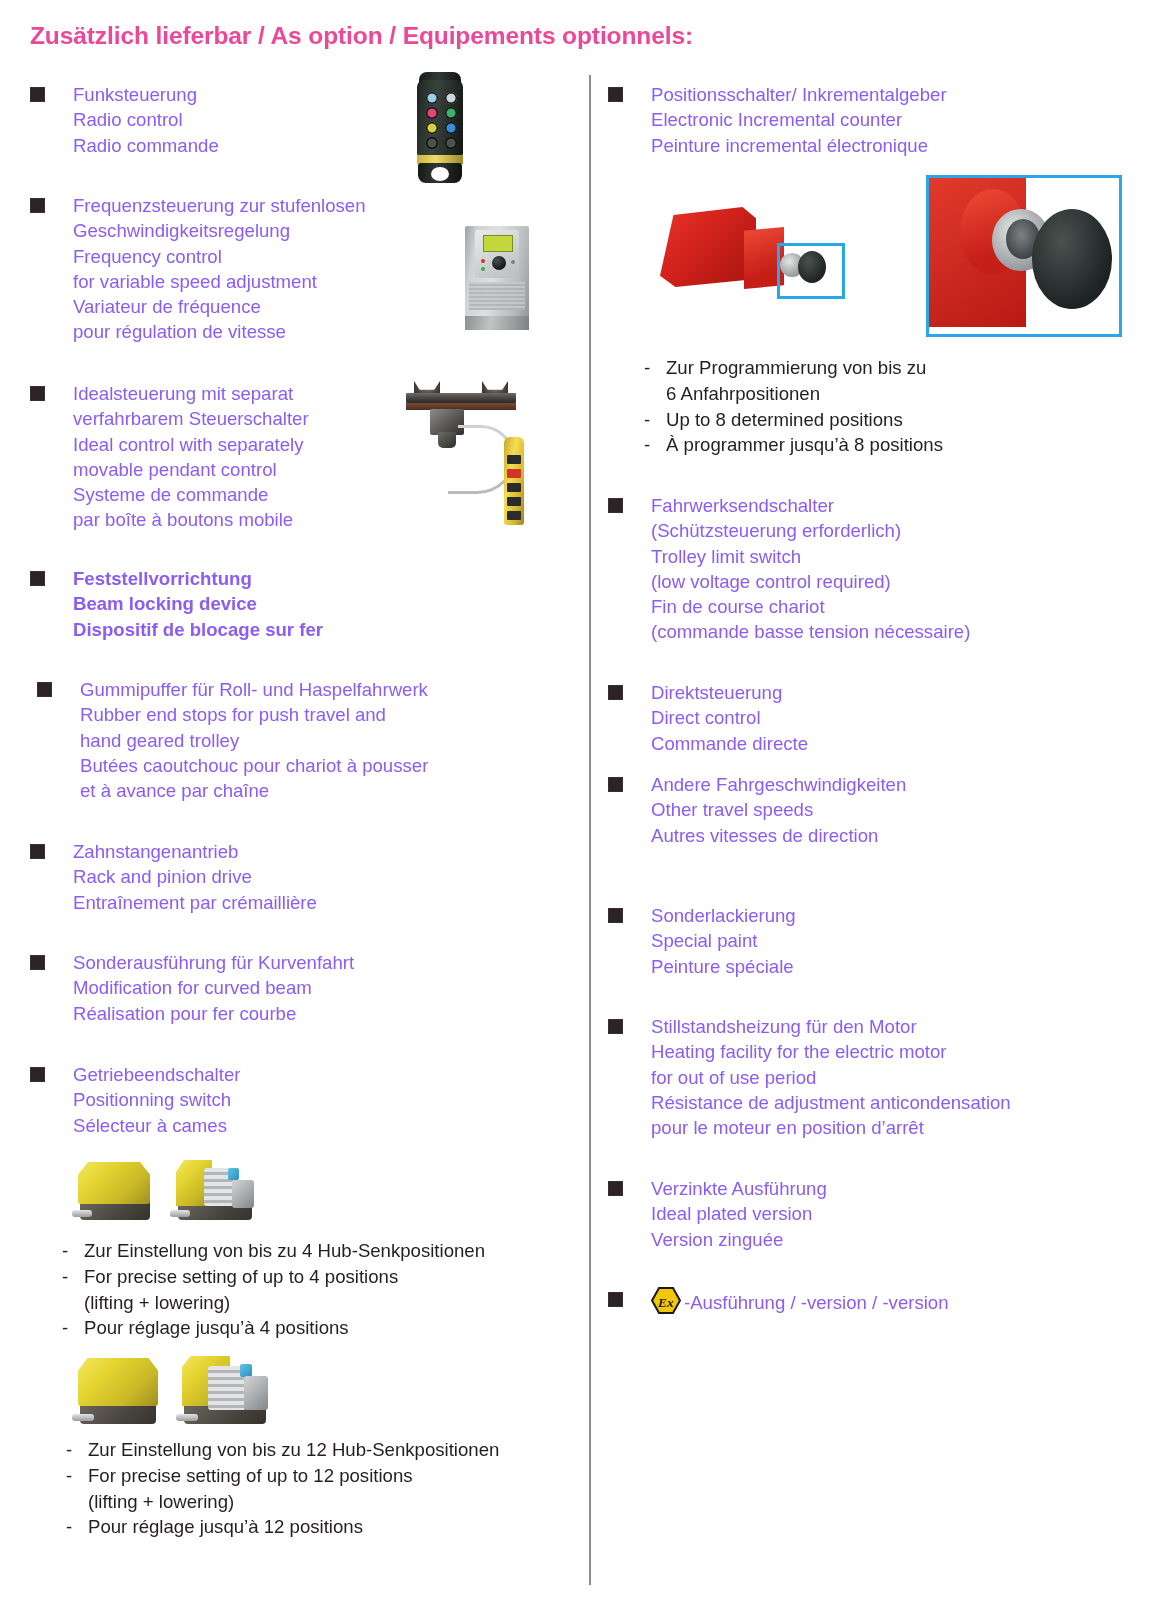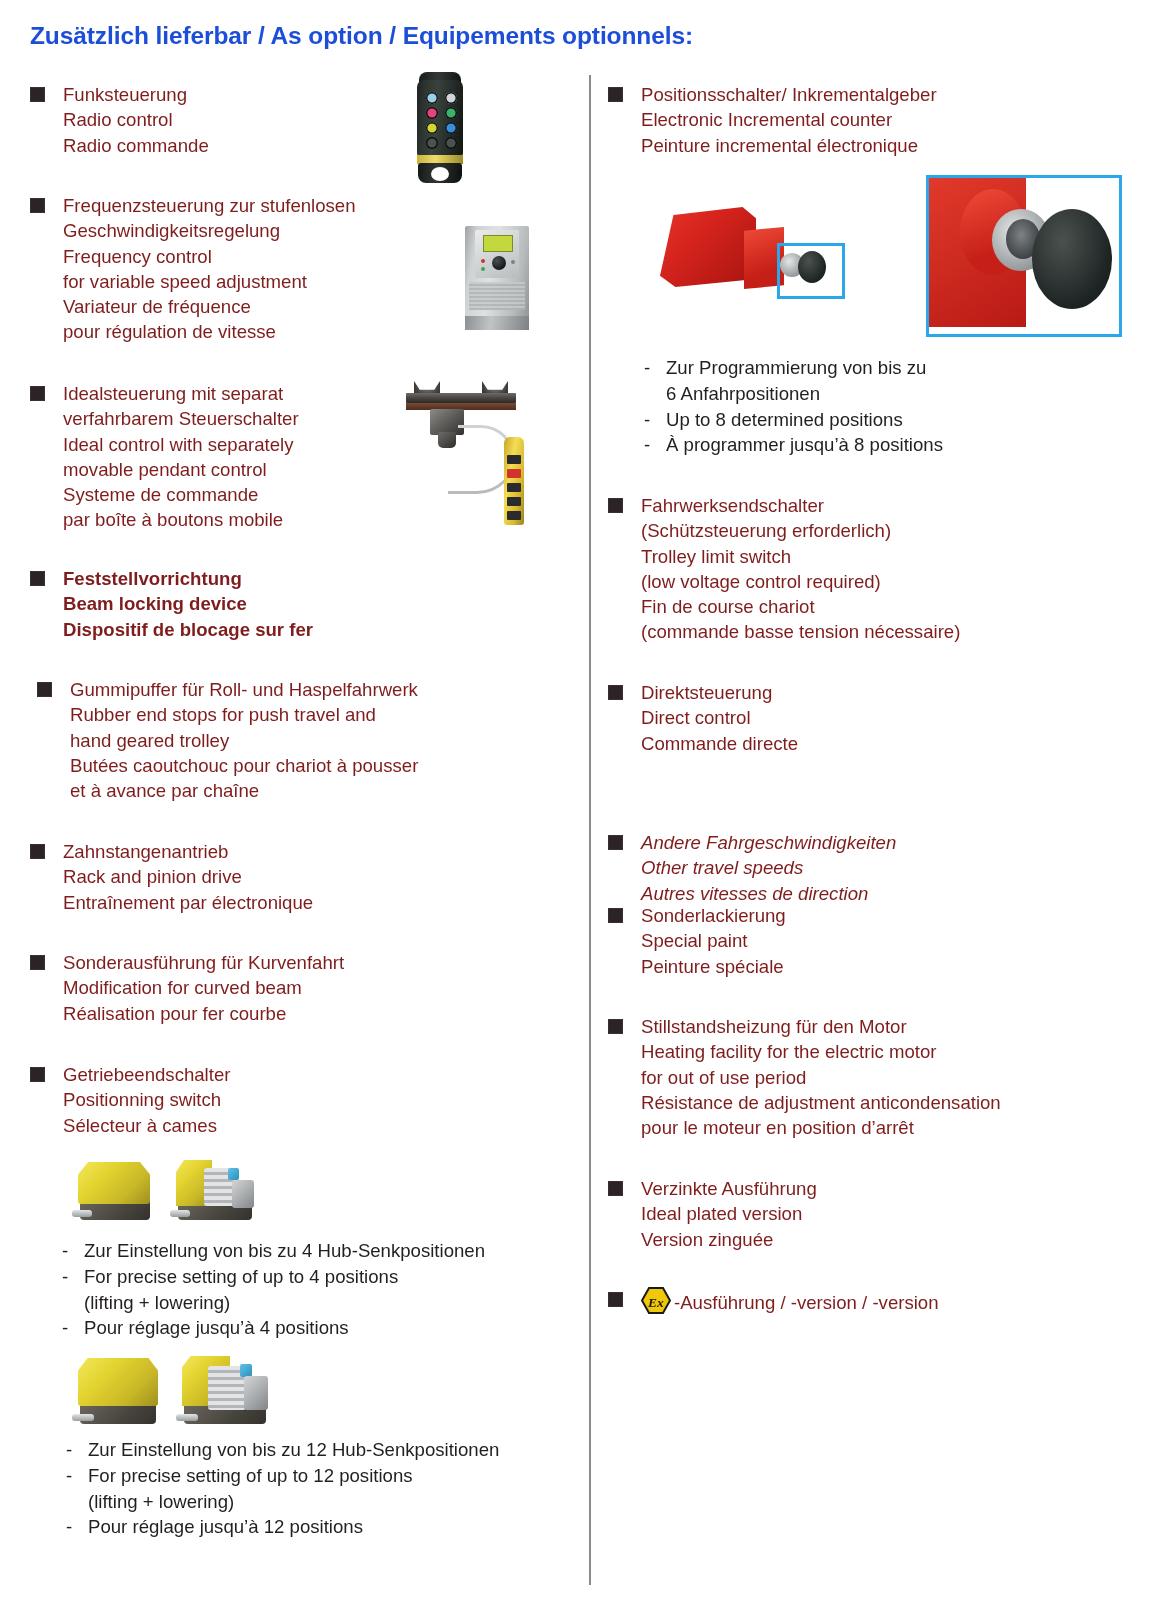--- a/index.html
+++ b/index.html
@@ -22,21 +22,21 @@
     box-sizing: border-box;
     padding: 0;
   }
   .title {
     position: absolute;
     left: 30px;
     top: 22px;
     font-size: 24.5px;
     font-weight: bold;
     letter-spacing: -0.1px;
-    color: #1d4ed8;
+    color: #ec4899;
     white-space: nowrap;
   }
   .divider {
     position: absolute;
     left: 589px;
     top: 75px;
     width: 2px;
     height: 1510px;
     background: #8c8c8c;
   }
@@ -54,24 +54,24 @@
   .bullet {
     position: absolute;
     left: 0;
     top: 5px;
     width: 15px;
     height: 15px;
     background: #2b2326;
     box-shadow: inset 0 0 0 1px #3a3033;
   }
   .lines {
-    margin-left: 33px;
+    margin-left: 43px;
     font-size: 18.6px;
     line-height: 25.3px;
-    color: #7f1d1d;
+    color: #8b5cf6;
     white-space: nowrap;
   }
   .lines div { white-space: nowrap; }
 
   .sub {
     position: absolute;
     font-size: 18.6px;
     line-height: 25.8px;
     color: #231f20;
   }
@@ -340,21 +340,21 @@
         <div>Butées caoutchouc pour chariot à pousser</div>
         <div>et à avance par chaîne</div>
       </div>
     </div>
 
     <div class="item" style="left:30px; top:839px;">
       <span class="bullet"></span>
       <div class="lines">
         <div>Zahnstangenantrieb</div>
         <div>Rack and pinion drive</div>
-        <div>Entraînement par électronique</div>
+        <div>Entraînement par crémaillière</div>
       </div>
     </div>
 
     <div class="item" style="left:30px; top:950px;">
       <span class="bullet"></span>
       <div class="lines">
         <div>Sonderausführung für Kurvenfahrt</div>
         <div>Modification for curved beam</div>
         <div>Réalisation pour fer courbe</div>
       </div>
@@ -507,21 +507,21 @@
 
     <div class="item" style="left:8px; top:680px;">
       <span class="bullet"></span>
       <div class="lines">
         <div>Direktsteuerung</div>
         <div>Direct control</div>
         <div>Commande directe</div>
       </div>
     </div>
 
-    <div class="item" style="left:8px; top:830px;font-style:italic;">
+    <div class="item" style="left:8px; top:772px;">
       <span class="bullet"></span>
       <div class="lines">
         <div>Andere Fahrgeschwindigkeiten</div>
         <div>Other travel speeds</div>
         <div>Autres vitesses de direction</div>
       </div>
     </div>
 
     <div class="item" style="left:8px; top:903px;">
       <span class="bullet"></span>

